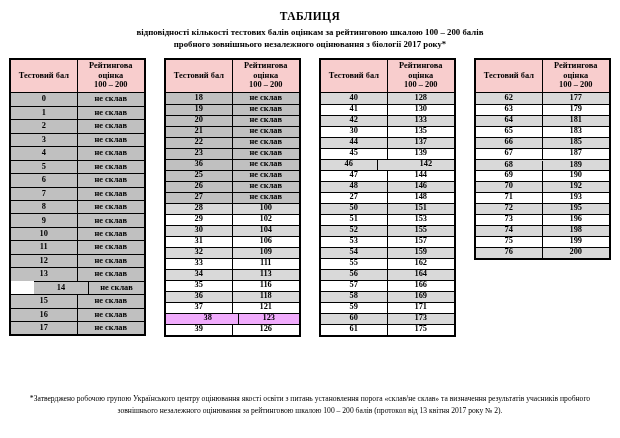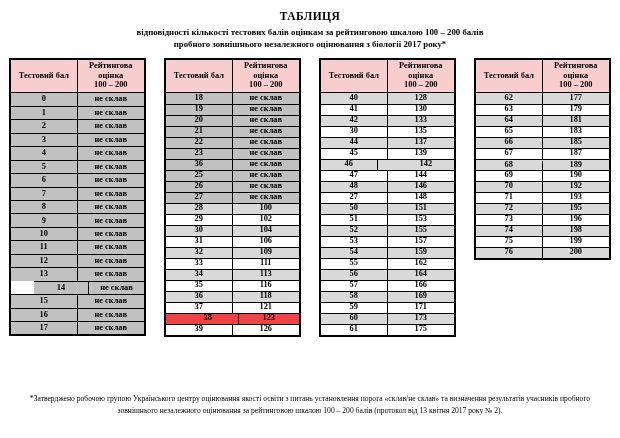--- a/index.html
+++ b/index.html
@@ -212,21 +212,21 @@
             <div class="cell rating">116</div>
           </div>
           <div class="trow" style="background: rgb(217, 217, 217);">
             <div class="cell score">36</div>
             <div class="cell rating">118</div>
           </div>
           <div class="trow" style="background: rgb(255, 255, 255);">
             <div class="cell score">37</div>
             <div class="cell rating">121</div>
           </div>
-          <div class="trow" style="background: #ef4444; padding-left: 12px;">
+          <div class="trow" style="background: #f0abfc; padding-left: 12px;">
             <div class="cell score">38</div>
             <div class="cell rating">123</div>
           </div>
           <div class="trow" style="background: rgb(255, 255, 255);">
             <div class="cell score">39</div>
             <div class="cell rating">126</div>
           </div>
         </div>
     </div>
 

